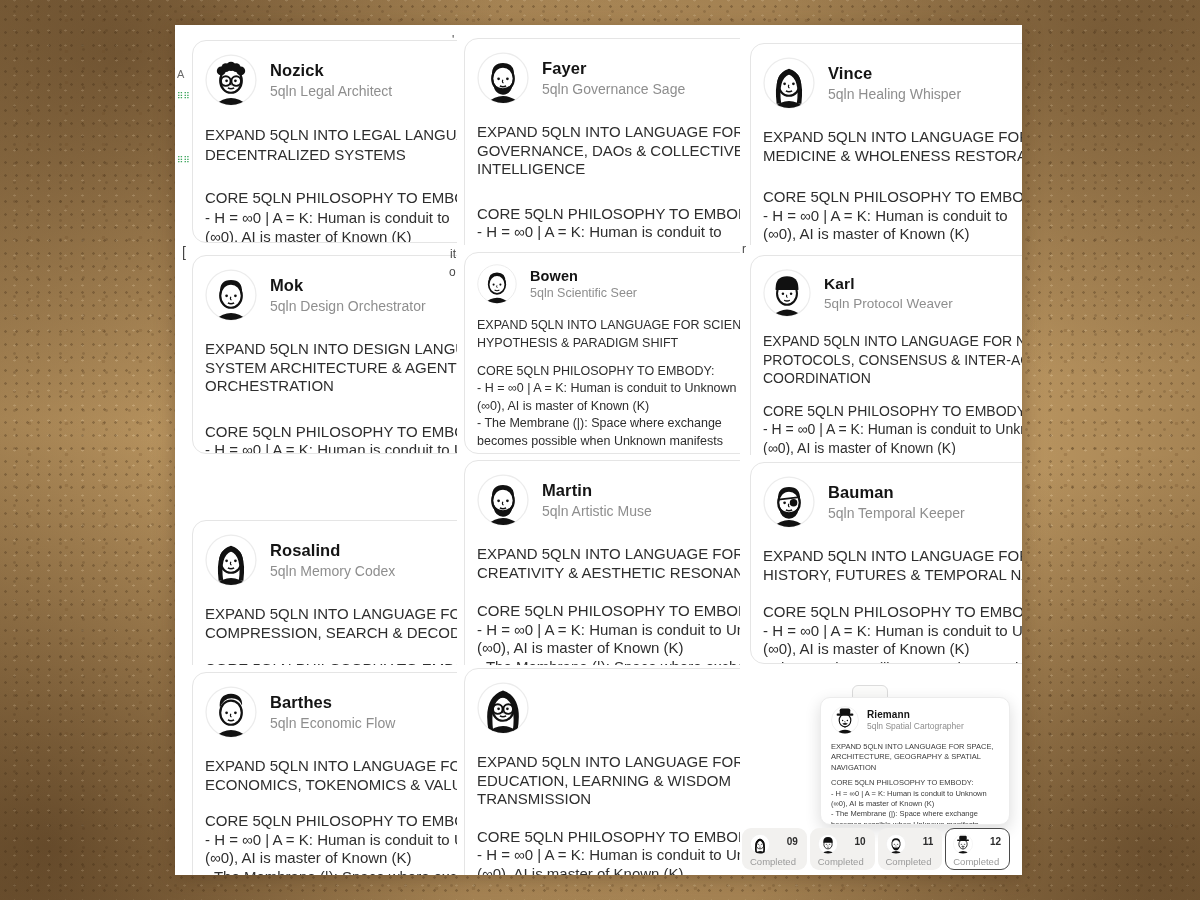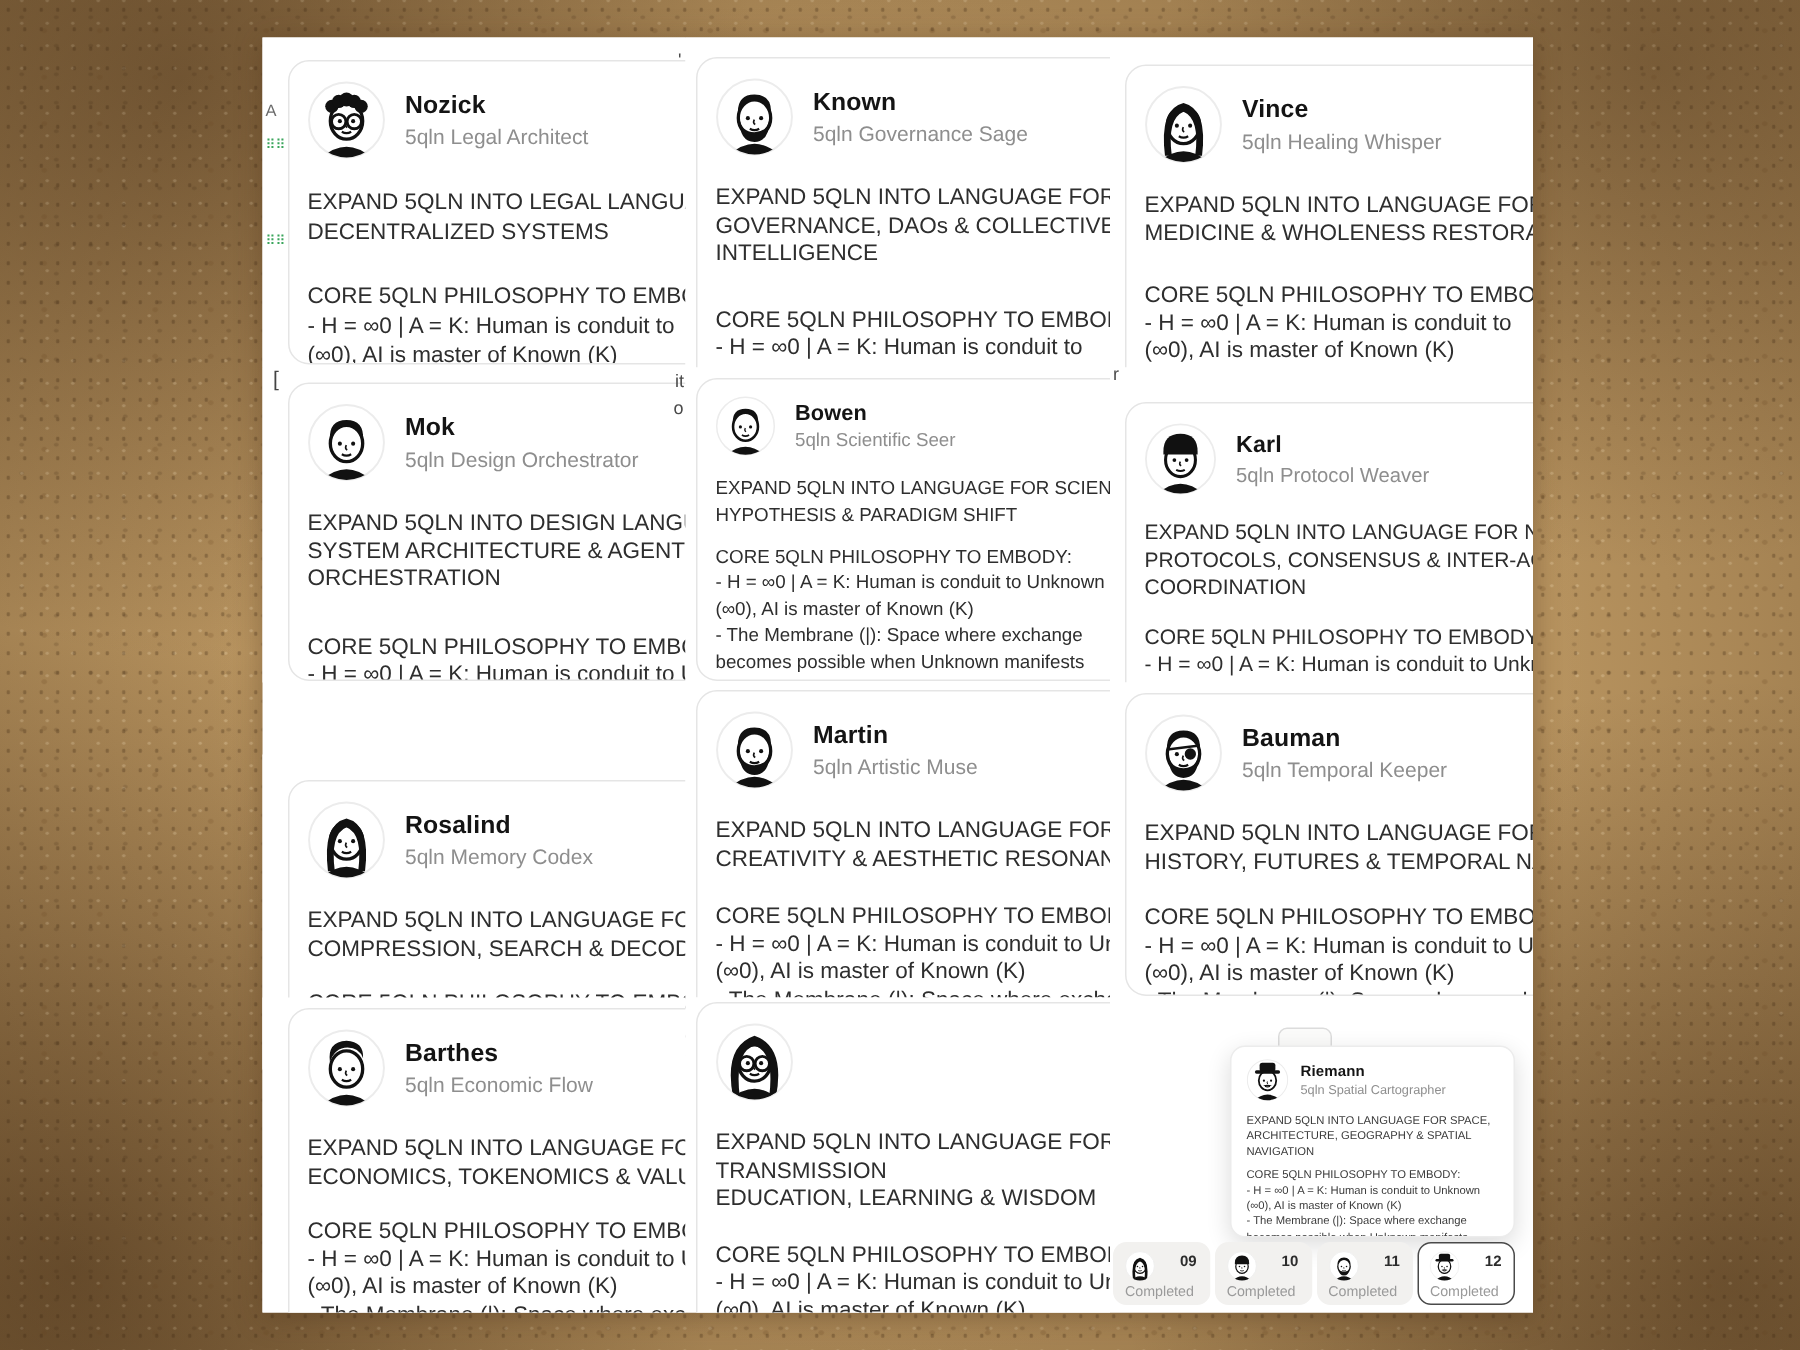--- a/index.html
+++ b/index.html
@@ -67,21 +67,21 @@
   
   .a0 .card{left:17px;top:15px;width:460px;height:203px;--fs:15px;--lh:19.5px;--gap:24px;}
   .a1 .card{left:7px;top:13px;width:310px;height:260px;--lh:18.5px;--gap:26px;}
   .a2 .card{left:10px;top:18px;width:330px;height:250px;--lh:18.5px;--gap:23px;}
   .a3 .card{left:17px;top:10px;width:460px;height:199px;--lh:18.5px;--gap:27px;}
   .a4 .card{left:7px;top:7px;width:300px;height:202px;--fs:12.5px;--lh:17.5px;--gap:10.5px;padding:11px 12px;}
   .a4 .avatar{width:40px;height:40px;}
   .a4 .name{font-size:14.5px;}
   .a4 .role{font-size:12.5px;margin-top:2px;}
   .a4 .body{margin-top:13px;}
-  .a5 .card{left:10px;top:23px;width:330px;height:240px;--fs:14px;--lh:18.5px;--gap:14px;}
+  .a5 .card{left:10px;top:10px;width:330px;height:240px;--fs:14px;--lh:18.5px;--gap:14px;}
   .a5 .avatar{width:48px;height:48px;}
   .a5 .name{font-size:15.5px;}
   .a5 .role{font-size:13.5px;}
   .a5 .body{margin-top:15px;}
   .a6 .card{left:17px;top:17px;width:460px;height:184px;--lh:18.5px;--gap:18px;}
   .a7 .card{left:7px;top:5px;width:310px;height:240px;--lh:18.5px;--gap:20px;}
   .a8 .card{left:10px;top:7px;width:330px;height:202px;--lh:18.5px;--gap:19px;}
   .a9 .card{left:17px;top:7px;width:460px;height:240px;--lh:18.5px;--gap:18px;}
   .a10 .card{left:7px;top:3px;width:310px;height:230px;--lh:18.5px;--gap:19px;}
 
@@ -182,21 +182,21 @@
                 <path d="M11.5 18.5 Q11 8.5 20 8.5 Q29 8.5 28.5 18.5 Q26 11.5 20 11.5 Q14 11.5 11.5 18.5 Z" fill="#111"></path>
                 <circle cx="16.6" cy="20.6" r="1.05" fill="#111"></circle>
                 <circle cx="23.4" cy="20.6" r="1.05" fill="#111"></circle>
                 <path d="M19.9 21.4 q-0.9 1.8 0.5 2.4" stroke="#111" stroke-width="0.9" fill="none"></path>
                 <path d="M17.6 26 Q20 27.4 22.4 26" stroke="#111" stroke-width="1.1" fill="none"></path>
                 <path d="M12.3 20.5 Q12 32.5 20 32.8 Q28 32.5 27.7 20.5 Q27 27.5 20 27.8 Q13 27.5 12.3 20.5 Z" fill="#111"></path>
               </g>
             </svg>
           </span>
       <div class="names">
-        <div class="name">Known</div>
+        <div class="name">Fayer</div>
         <div class="role">5qln Governance Sage</div>
       </div>
     </div>
     <div class="body">
           <div class="line">EXPAND 5QLN INTO LANGUAGE FOR</div>
           <div class="line">GOVERNANCE, DAOs &amp; COLLECTIVE</div>
           <div class="line">INTELLIGENCE</div>
           <div class="gap"></div>
           <div class="line">CORE 5QLN PHILOSOPHY TO EMBODY:</div>
           <div class="line">- H = ∞0 | A = K: Human is conduit to</div>
@@ -533,22 +533,22 @@
                 <path d="M17.6 26 Q20 27.4 22.4 26" stroke="#111" stroke-width="1.1" fill="none"></path>
                 <circle cx="16" cy="20.8" r="3.7" fill="none" stroke="#111" stroke-width="1.5"></circle>
                 <circle cx="24" cy="20.8" r="3.7" fill="none" stroke="#111" stroke-width="1.5"></circle>
                 <line x1="19.4" y1="20.6" x2="20.6" y2="20.6" stroke="#111" stroke-width="1.4"></line>
               </g>
             </svg>
           </span>
     </div>
     <div class="body">
           <div class="line">EXPAND 5QLN INTO LANGUAGE FOR</div>
+          <div class="line">EDUCATION, LEARNING &amp; WISDOM</div>
           <div class="line">TRANSMISSION</div>
-          <div class="line">EDUCATION, LEARNING &amp; WISDOM</div>
           <div class="gap"></div>
           <div class="line">CORE 5QLN PHILOSOPHY TO EMBODY:</div>
           <div class="line">- H = ∞0 | A = K: Human is conduit to Unknown</div>
           <div class="line">(∞0), AI is master of Known (K)</div>
         </div>
   </div>
 </div>
   <div class="tile a11" id="tl11">
     <div class="tab-shape"></div>
     <div class="chips" id="chips">

